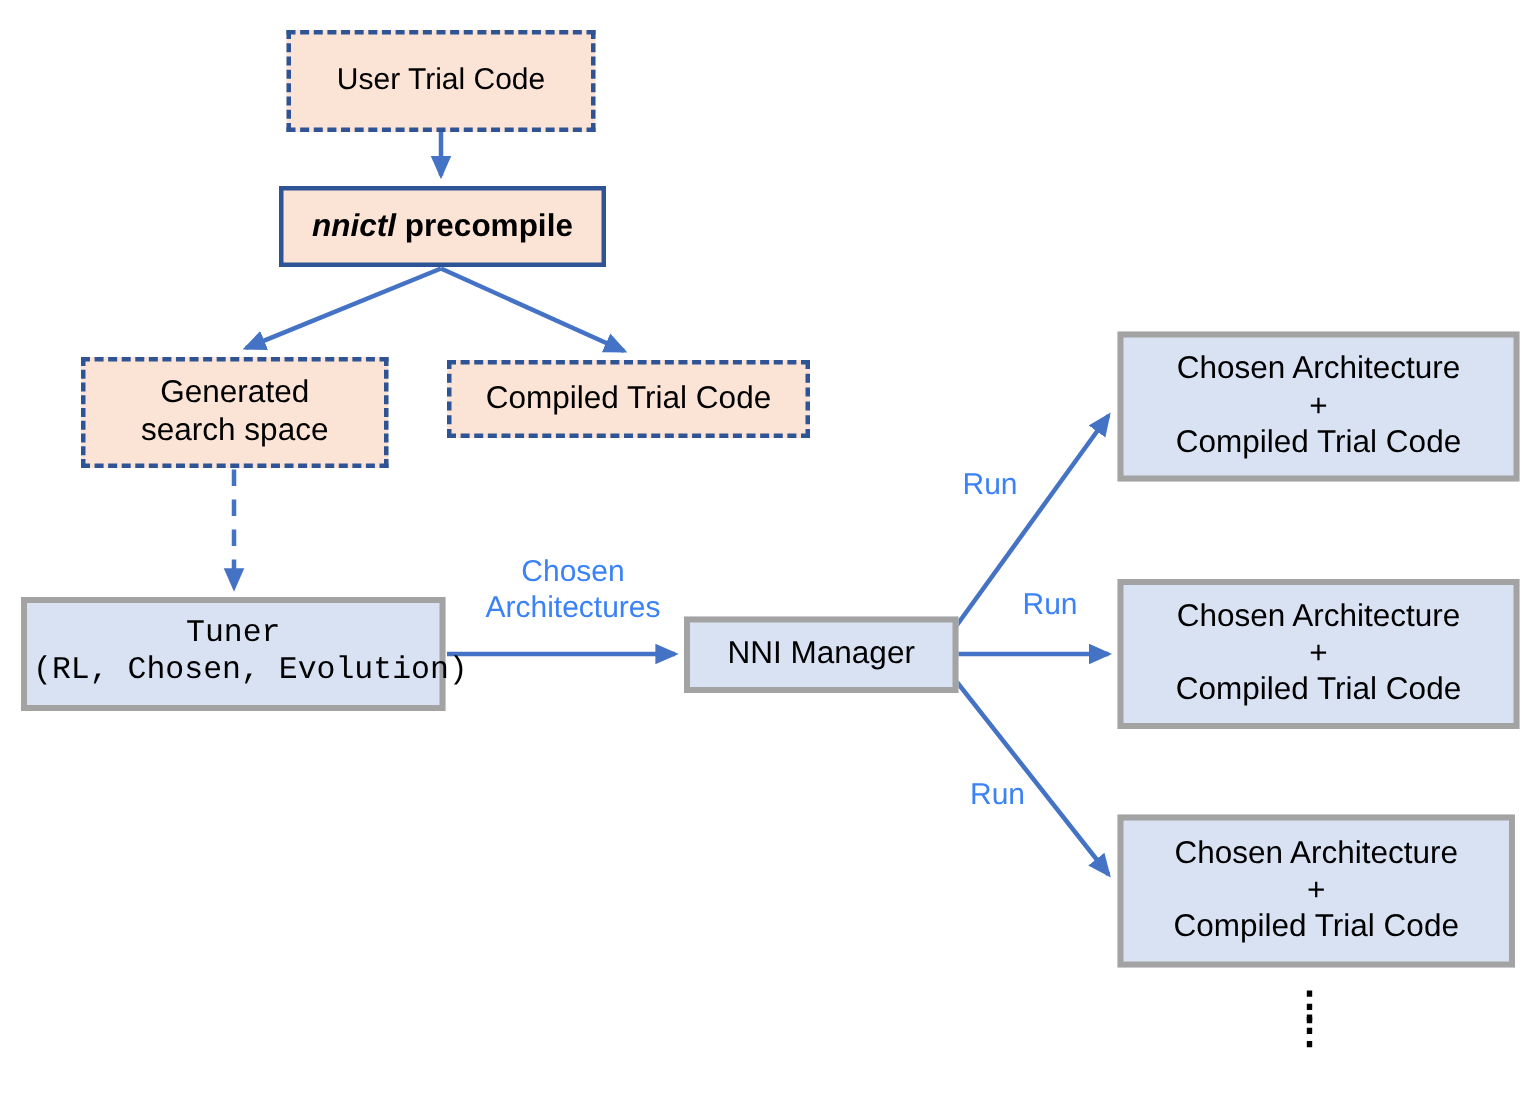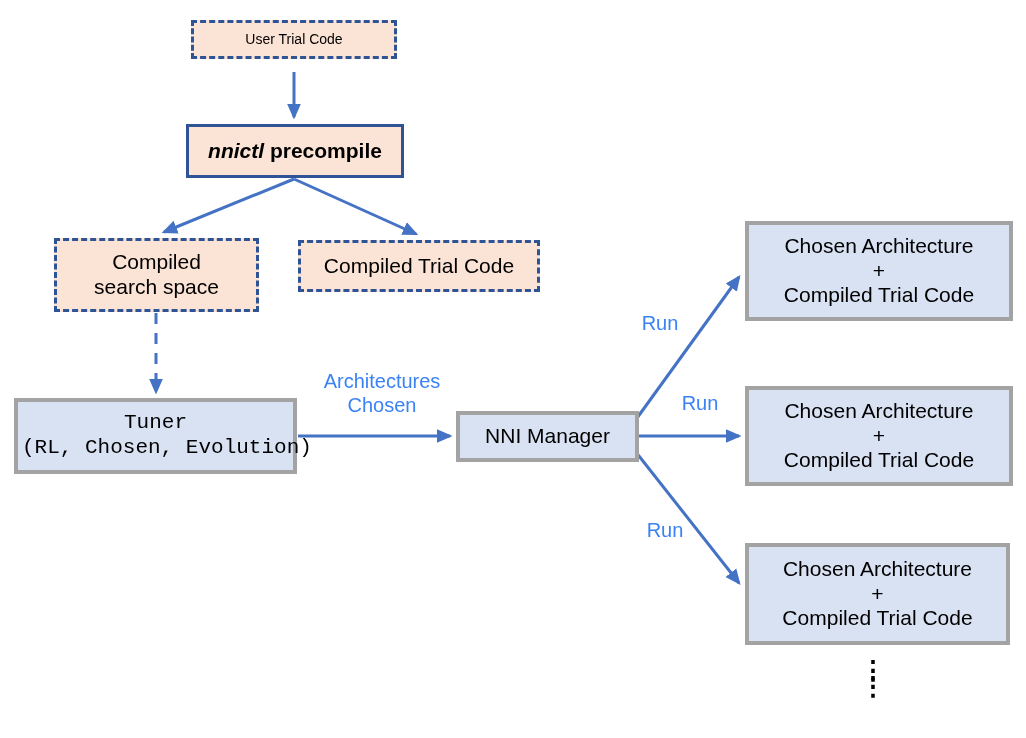--- a/index.html
+++ b/index.html
@@ -115,37 +115,37 @@
 
     <g>
       <line x1="624" y1="436" x2="739" y2="436" stroke="#4472C4" stroke-width="3" marker-end="url(#ah)"></line>
     </g>
 
     <g>
       <line x1="624" y1="437" x2="739" y2="583" stroke="#4472C4" stroke-width="3" marker-end="url(#ah)"></line>
     </g>
   </svg>
 
-  <div class="node peach-dashed" style="left:191px; top:20px; width:206px; height:39px; font-size:14px;">
+  <div class="node peach-dashed" style="left:191px; top:20px; width:206px; height:68px; font-size:20px;">
     <div class="lines">
       <span class="ln">User Trial Code</span>
     </div>
   </div>
 
   <div class="node peach-solid" style="left:186px; top:124px; width:218px; height:54px; font-size:21px;font-weight:bold;">
     <div class="lines">
       <span class="ln">
         <em class="italic">nnictl</em><span> precompile</span>
       </span>
     </div>
   </div>
 
   <div class="node peach-dashed" style="left:54px; top:238px; width:205px; height:74px; font-size:21px;">
     <div class="lines">
-      <span class="ln">Compiled</span>
+      <span class="ln">Generated</span>
       <span class="ln">search space</span>
     </div>
   </div>
 
   <div class="node peach-dashed" style="left:298px; top:240px; width:242px; height:52px; font-size:21px;">
     <div class="lines">
       <span class="ln">Compiled Trial Code</span>
     </div>
   </div>
 
@@ -180,22 +180,22 @@
 
   <div class="node blue-solid" style="left:745px; top:543px; width:265px; height:102px; font-size:21px;">
     <div class="lines">
       <span class="ln">Chosen Architecture</span>
       <span class="ln">+</span>
       <span class="ln">Compiled Trial Code</span>
     </div>
   </div>
 
   <div class="edge-label" style="left:312px; top:370px; width:140px; font-size:20px;">
+    <span class="ln">Chosen</span>
     <span class="ln">Architectures</span>
-    <span class="ln">Chosen</span>
   </div>
 
   <div class="edge-label" style="left:636px; top:312px; width:48px; font-size:20px;">
     <span class="ln">Run</span>
   </div>
 
   <div class="edge-label" style="left:676px; top:392px; width:48px; font-size:20px;">
     <span class="ln">Run</span>
   </div>
 

